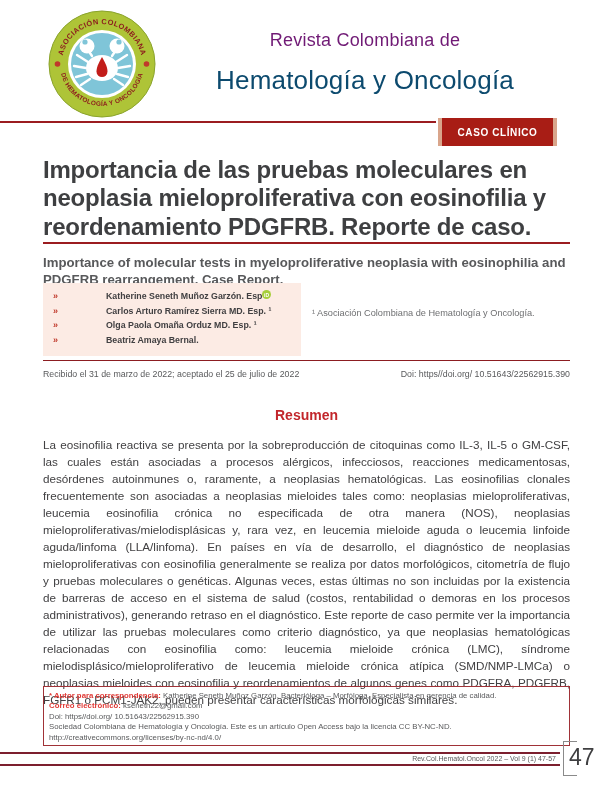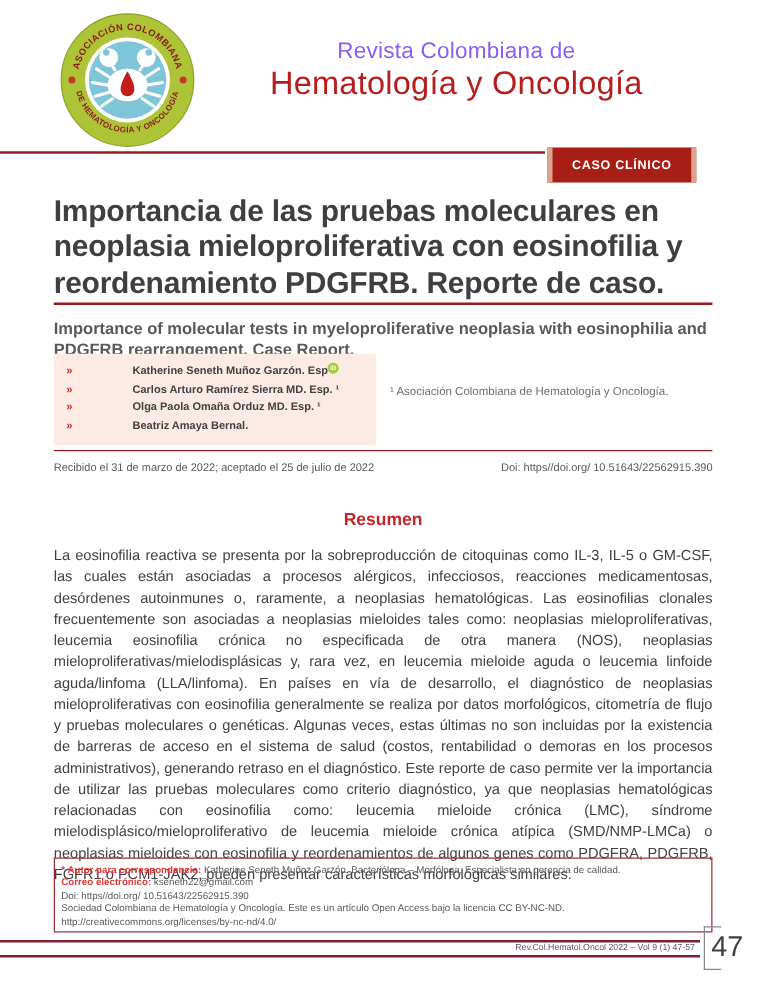--- a/index.html
+++ b/index.html
@@ -5,22 +5,22 @@
   * { margin:0; padding:0; box-sizing:border-box; }
   html,body { background:#ffffff; }
   body { font-family:"Liberation Sans", sans-serif; }
   .page {
     position:relative; width:612px; height:792px; background:#ffffff;
     overflow:hidden; margin:0 auto;
   }
   
   .logo { position:absolute; left:48px; top:10px; width:108px; height:108px; }
   .masthead { position:absolute; left:200px; top:30px; width:330px; text-align:center; }
-  .masthead .line1 { font-size:18px; color:#8b5cf6; letter-spacing:0.2px; }
-  .masthead .line2 { font-size:26px; color:#b91c1c; margin-top:0; letter-spacing:0.2px; }
+  .masthead .line1 { font-size:18px; color:#701a75; letter-spacing:0.2px; }
+  .masthead .line2 { font-size:26px; color:#0c4a6e; margin-top:14px; letter-spacing:0.2px; }
   .masthead .issue { font-size:9px; color:#9d9e9f; margin-top:9px; }
   .rule-top { position:absolute; left:0; top:121px; width:436px; height:2px; background:#9b1c20; }
   .badge {
     position:absolute; left:438px; top:118px; width:119px; height:28px;
     background:#a81d15; border-left:4px solid #d9a58b; border-right:4px solid #d9a58b;
     color:#ffffff; font-size:10px; font-weight:bold; letter-spacing:0.6px;
     display:flex; align-items:center; justify-content:center;
   }
   
   .title-es {

